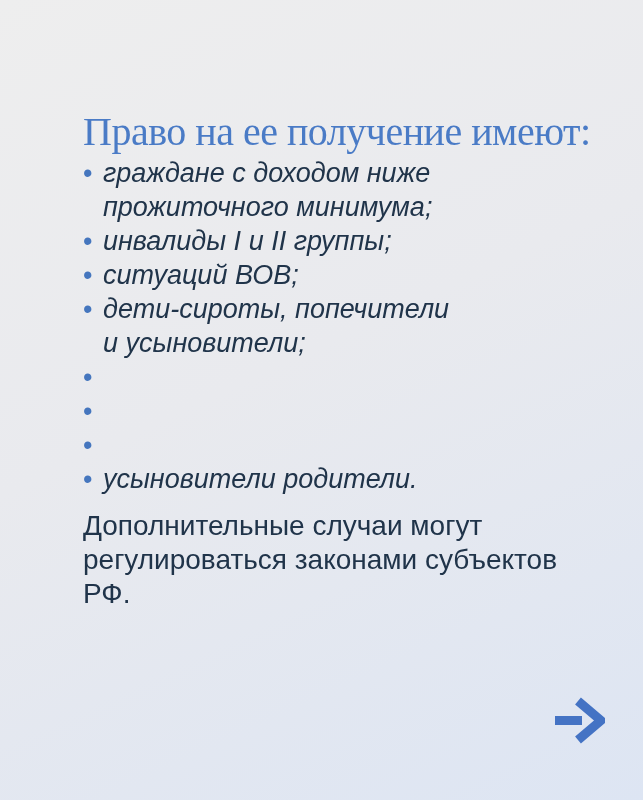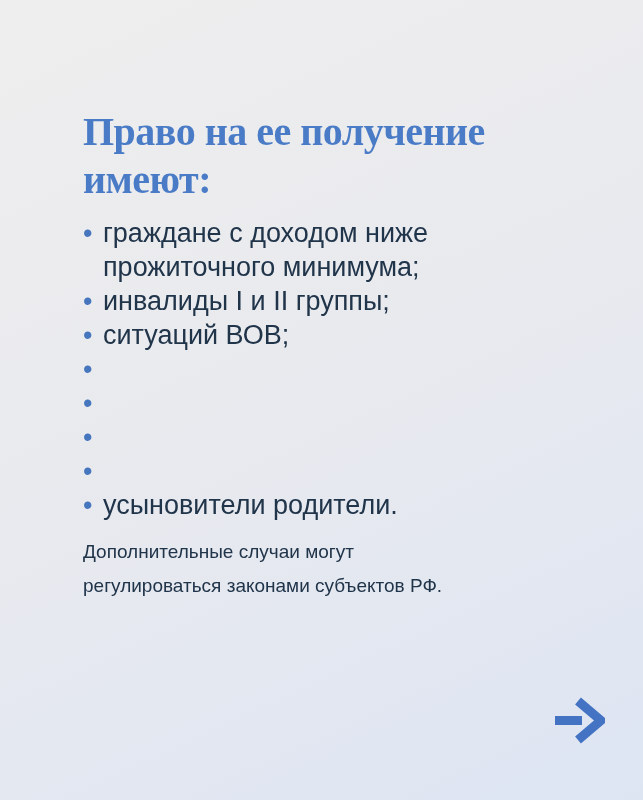--- a/index.html
+++ b/index.html
@@ -14,23 +14,23 @@
     background: linear-gradient(155deg, var(--background-top, #eeeeee) 0%, #e9eaee 45%, var(--background-bottom, #dde5f3) 100%);
   }
   .card {
     position: relative;
     width: 643px;
     height: 800px;
     box-sizing: border-box;
     padding: 108px 38px 0 83px;
   }
   .title {
-    margin: 0 0 12px 0;
+    margin: 0 0 0 0;
     font-family: "Liberation Serif", "DejaVu Serif", serif;
-    font-weight: 700;
+    font-weight: 400;
     font-size: 40px;
     line-height: 1.2;
     letter-spacing: -0.5px;
     color: var(--title, #4a7bc6);
   }
   .bullet-list {
     list-style: none;
     margin: 0;
     padding: 0;
     font-size: 27px;
@@ -41,24 +41,25 @@
     display: flex;
     align-items: flex-start;
   }
   .dot {
     flex: 0 0 20px;
     width: 20px;
     color: var(--bullet, #4576be);
   }
   .item-text {
     white-space: pre-line;
+    font-style: italic;
   }
   .note {
     margin: 13px 0 16px 0;
-    font-size: 19px;
+    font-size: 28px;
     line-height: 34px;
     color: var(--text, #20344a);
     white-space: pre-line;
   }
   .arrow-button {
     position: absolute;
     top: 696px;
     right: 38px;
     width: 53px;
     height: 49px;
@@ -89,20 +90,22 @@
     <li class="bullet-item">
       <span class="dot">•</span>
       <span class="item-text">инвалиды I и II группы;</span>
     </li>
     <li class="bullet-item">
       <span class="dot">•</span>
       <span class="item-text">ситуаций ВОВ;</span>
     </li>
     <li class="bullet-item">
       <span class="dot">•</span>
+      <span class="item-text">дети-сироты, попечители
+и усыновители;</span>
     </li>
     <li class="bullet-item">
       <span class="dot">•</span>
     </li>
     <li class="bullet-item">
       <span class="dot">•</span>
     </li>
     <li class="bullet-item">
       <span class="dot">•</span>
     </li>

